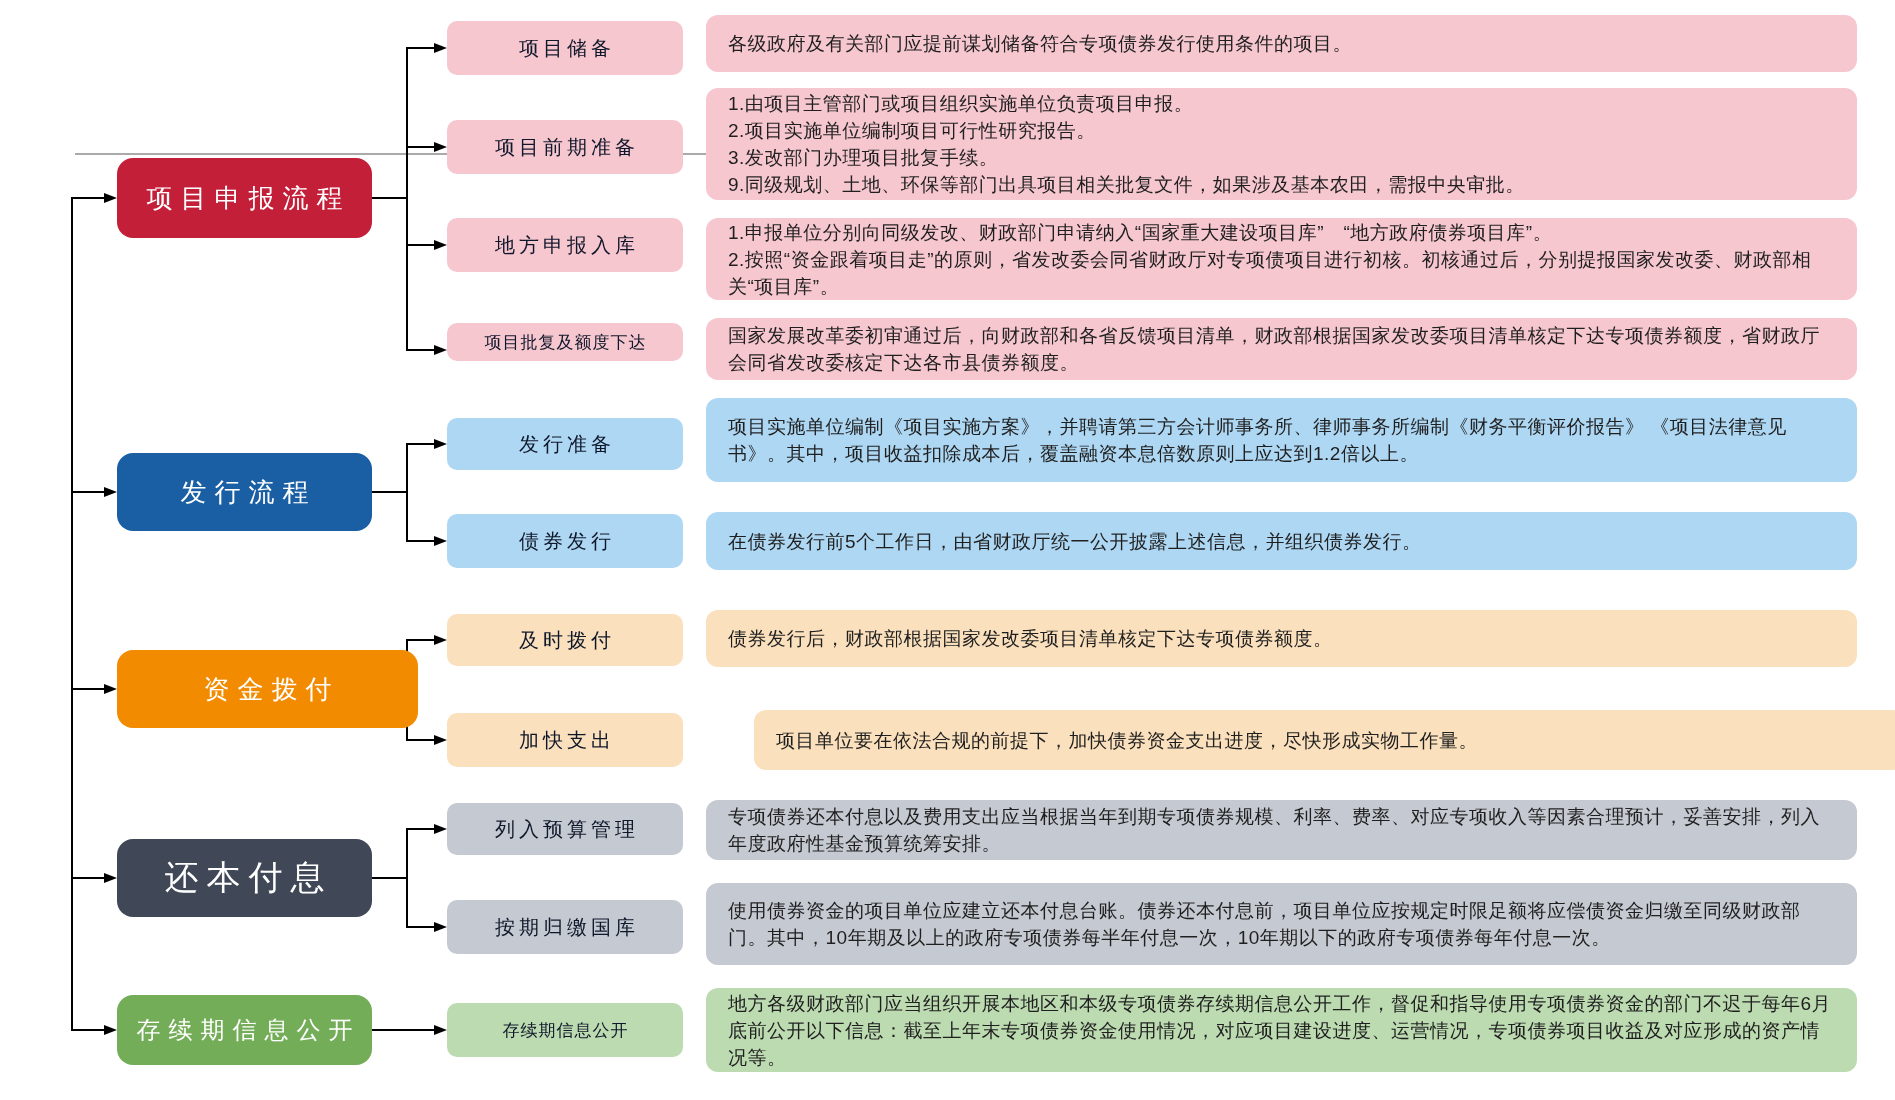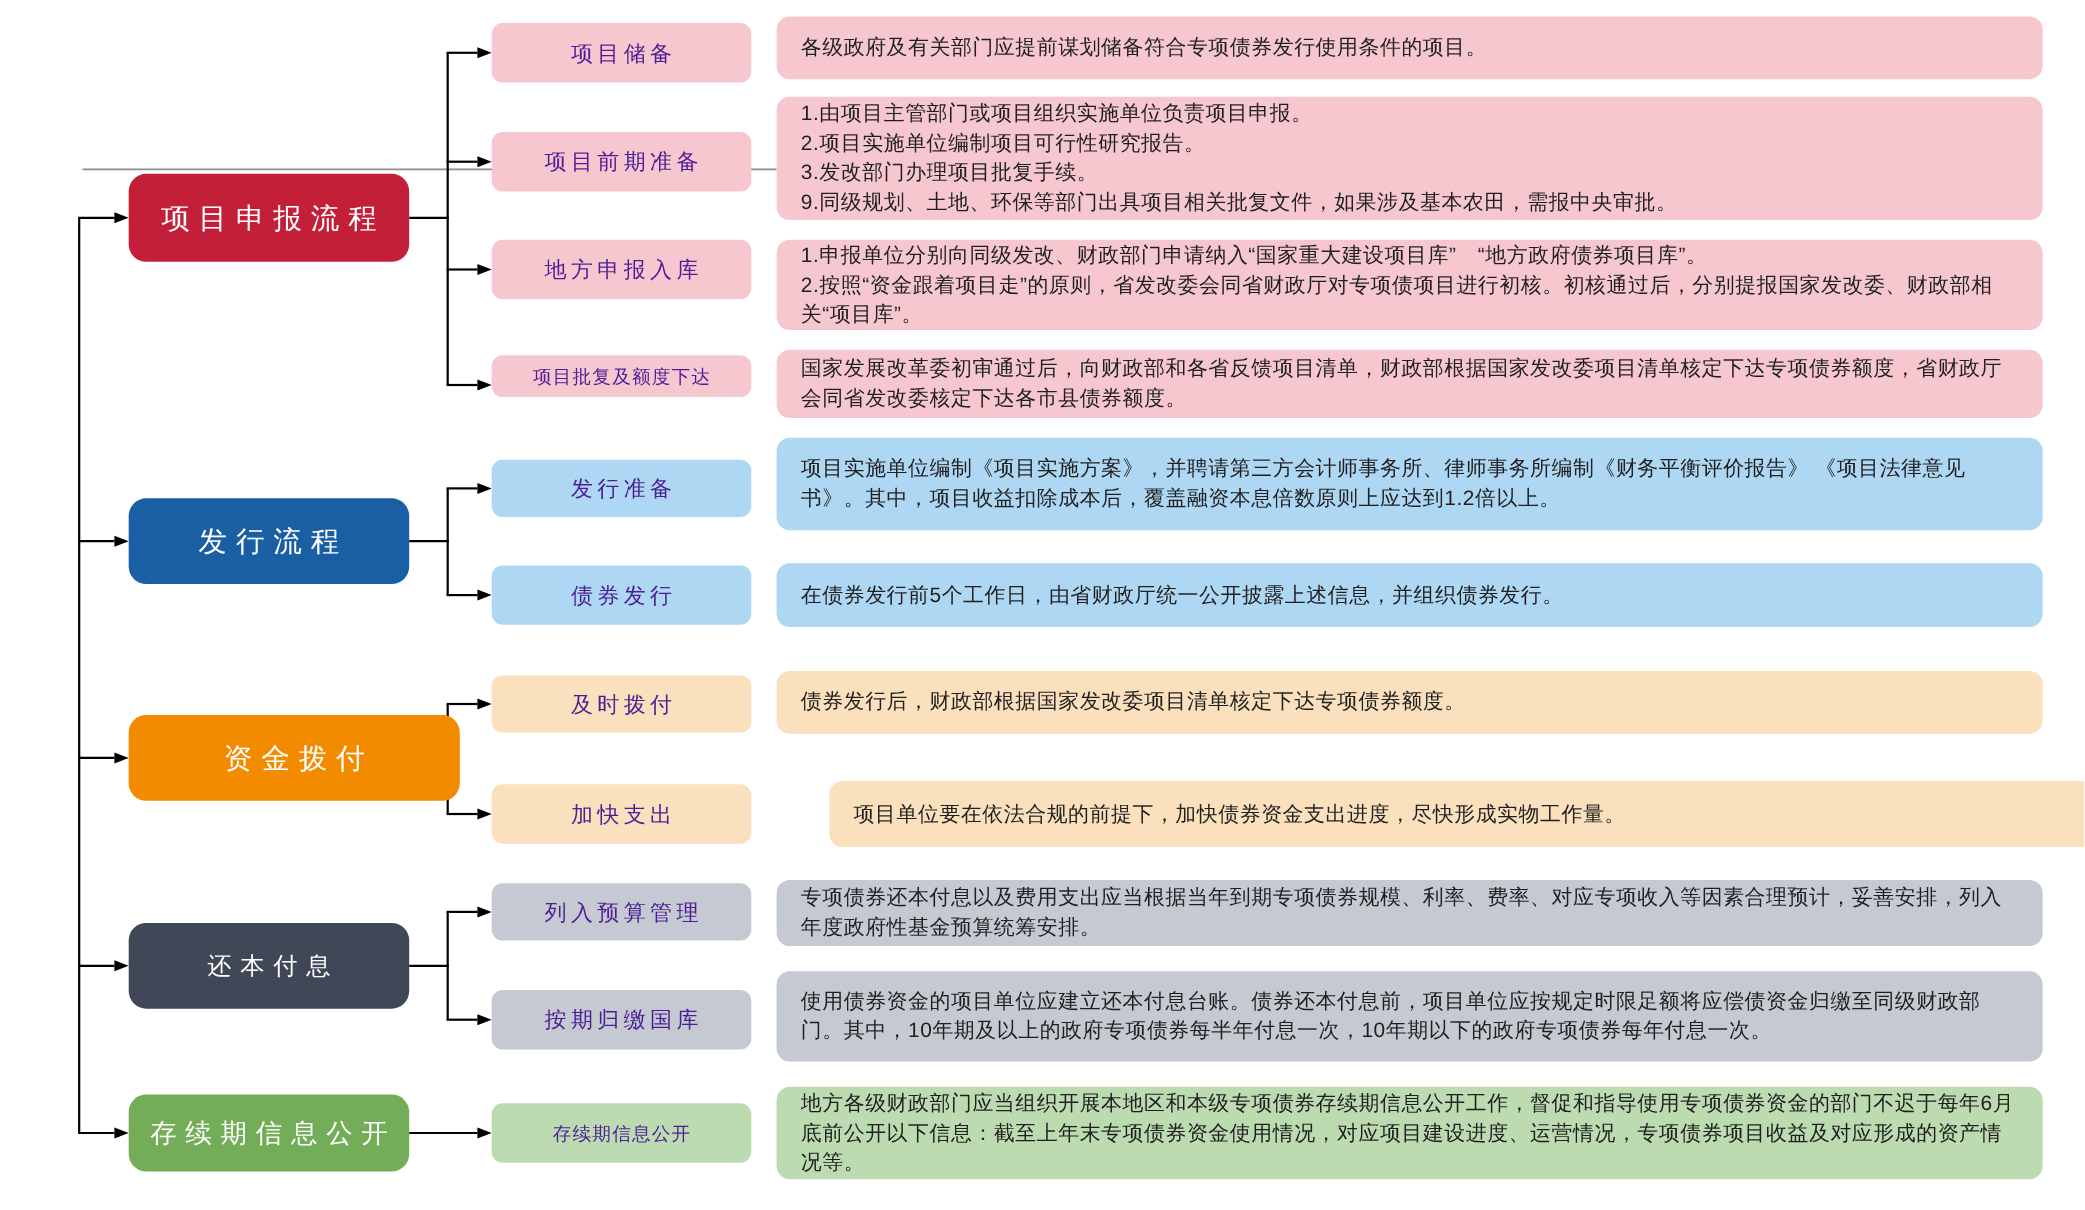--- a/index.html
+++ b/index.html
@@ -7,21 +7,21 @@
     position:relative;width:1895px;height:1100px;background:#ffffff;
     font-family:"Liberation Sans","DejaVu Sans",sans-serif;overflow:hidden;
   }
   #connectors{position:absolute;left:0;top:0;z-index:1;}
   .main-node{
     position:absolute;z-index:2;border-radius:16px;color:#fff;
     display:flex;align-items:center;justify-content:center;
     letter-spacing:8px;text-indent:8px;font-weight:500;
   }
   .sub-node{
-    position:absolute;z-index:2;border-radius:10px;color:#4c1d95;
+    position:absolute;z-index:2;border-radius:10px;color:#0f172a;
     display:flex;align-items:center;justify-content:center;
     font-size:20px;letter-spacing:4px;text-indent:4px;
   }
   .sub-label.small{font-size:17px;letter-spacing:1px;text-indent:1px;}
   .desc-box{
     position:absolute;z-index:2;border-radius:12px;color:#1f1f1f;
     display:flex;flex-direction:column;justify-content:center;
     padding:0 22px;box-sizing:border-box;
     font-size:19px;line-height:27px;letter-spacing:0.5px;
   }
@@ -141,21 +141,21 @@
       <div class="para">债券发行后，财政部根据国家发改委项目清单核定下达专项债券额度。</div>
     </div>
 
   <div class="sub-node" style="left: 447px; top: 713px; width: 236px; height: 54px; background: rgb(251, 224, 189);">
     <span class="sub-label">加快支出</span>
   </div>
   <div class="desc-box" style="left: 706px; top: 710px; width: 1151px; height: 60px; background: rgb(251, 224, 189); margin-left: 48px;">
       <div class="para">项目单位要在依法合规的前提下，加快债券资金支出进度，尽快形成实物工作量。</div>
     </div>
 
-  <div class="main-node" style="left: 117px; top: 839px; width: 255px; height: 78px; background: rgb(64, 71, 86); font-size: 22px;">
+  <div class="main-node" style="left: 117px; top: 839px; width: 255px; height: 78px; background: rgb(64, 71, 86); font-size: 34px;">
     <span class="main-label">还本付息</span>
   </div>
 
   <div class="sub-node" style="left: 447px; top: 803px; width: 236px; height: 52px; background: rgb(197, 201, 209);">
     <span class="sub-label">列入预算管理</span>
   </div>
   <div class="desc-box" style="left: 706px; top: 800px; width: 1151px; height: 60px; background: rgb(197, 201, 209);">
       <div class="para">专项债券还本付息以及费用支出应当根据当年到期专项债券规模、利率、费率、对应专项收入等因素合理预计，妥善安排，列入年度政府性基金预算统筹安排。</div>
     </div>
 

